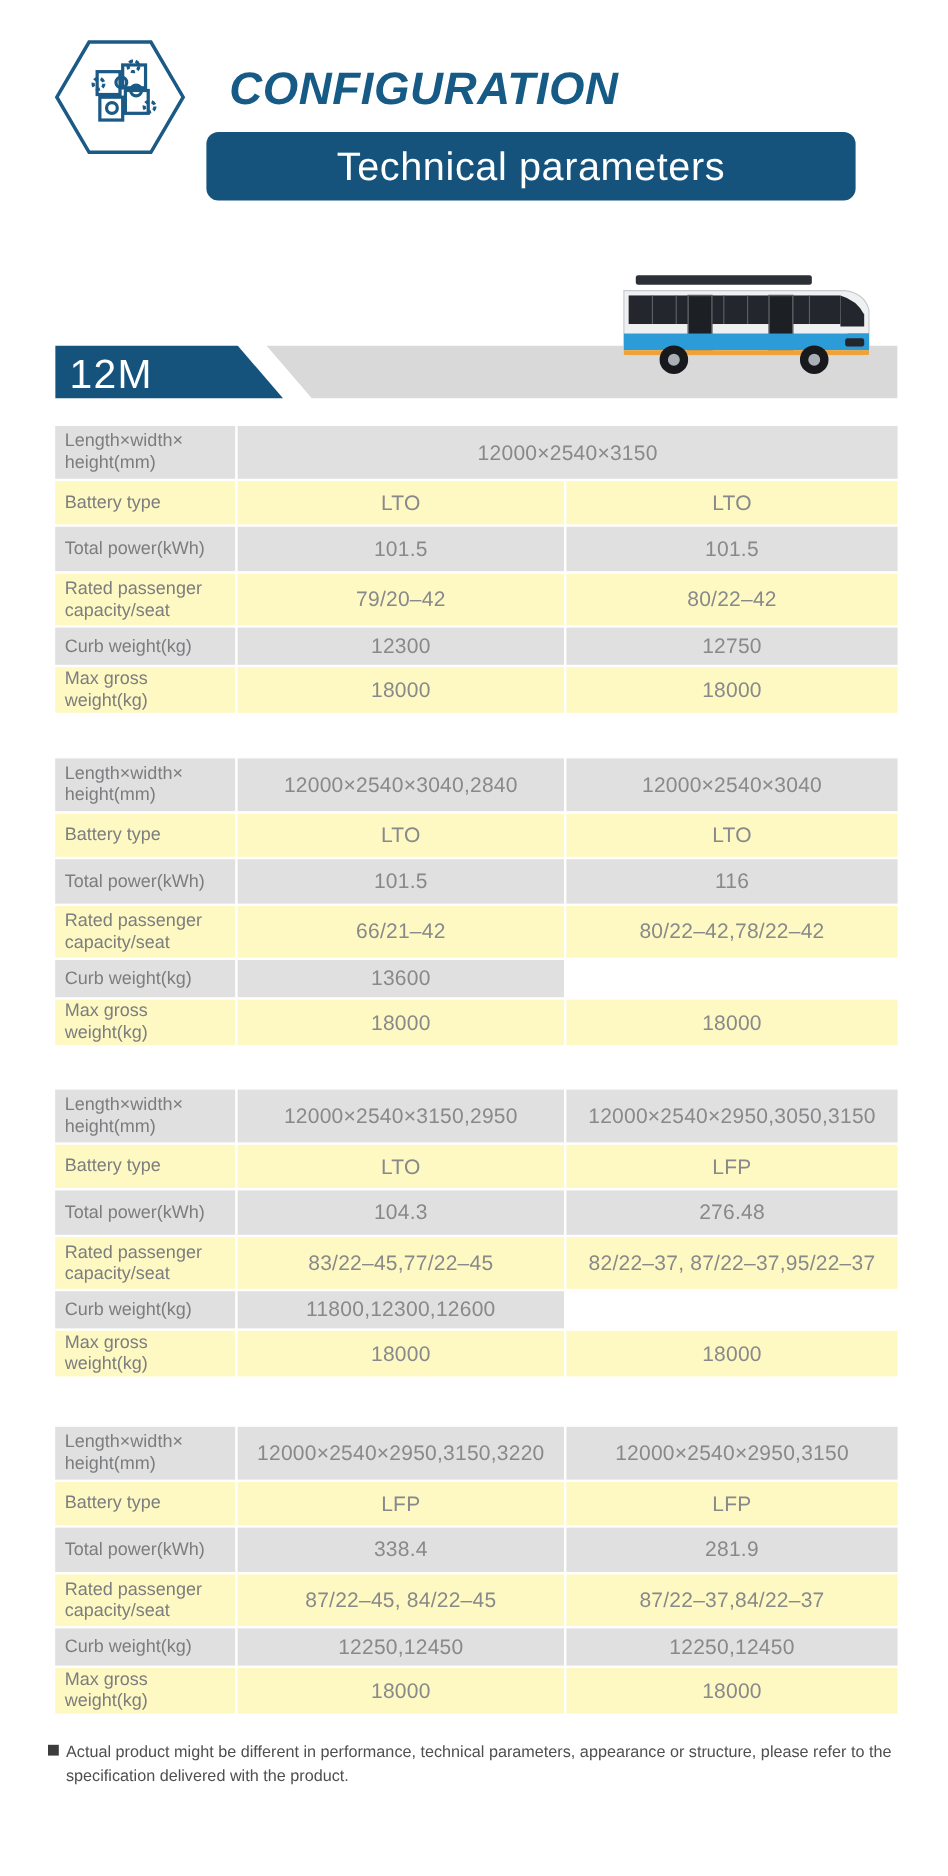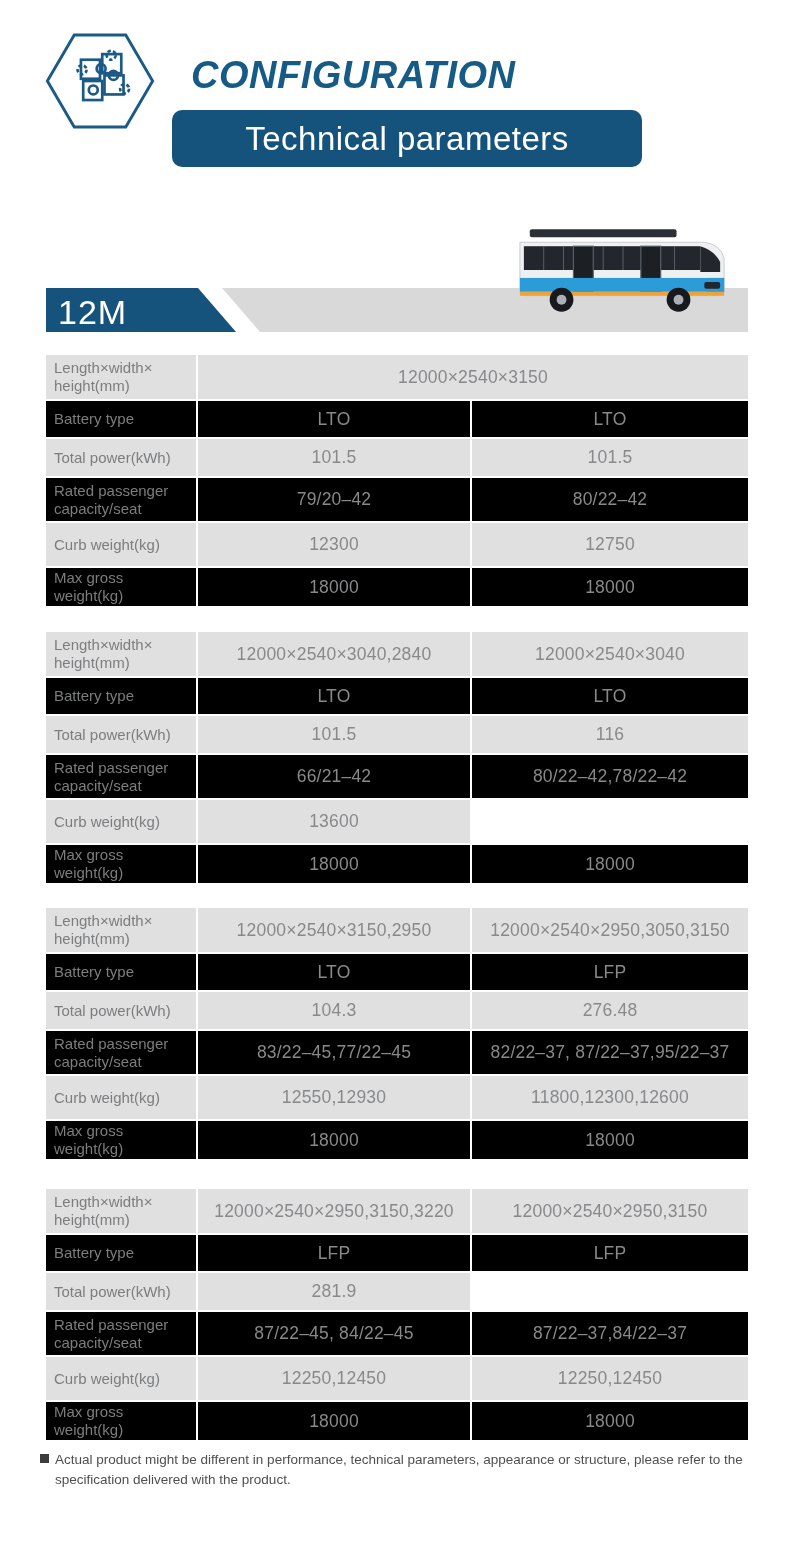--- a/index.html
+++ b/index.html
@@ -10,40 +10,40 @@
     overflow:hidden; margin:0 auto;
   }
   
   .hex-icon { position:absolute; left:44px; top:24px; width:112px; height:114px; }
   .main-title {
     position:absolute; left:178px; top:54px;
     font-size:38px; font-weight:bold; font-style:italic;
     color:#165a86; letter-spacing:0.5px;margin-left:13px;
   }
   .subtitle-banner {
-    position:absolute; left:172px; top:110px; width:470px; height:57px;
+    position:absolute; left:172px; top:110px; width:541px; height:57px;
     background:#15537c; border-radius:10px;
     display:flex; align-items:center; justify-content:center;
   }
   .subtitle-banner span { color:#ffffff; font-size:33px; letter-spacing:0.5px; }
   
   .band-svg { position:absolute; left:46px; top:288px; width:702px; height:44px; }
   .model-label {
     position:absolute; left:58px; top:288px; height:48px; display:flex; align-items:center;
     color:#ffffff; font-size:34px; letter-spacing:1px; z-index:3;
   }
   .bus-svg { position:absolute; left:510px; top:220px; width:228px; height:102px; z-index:2; }
   
   .spec-table { position:absolute; left:46px; width:702px; display:flex; flex-direction:column; row-gap:2px; }
   .t1 { top:355px; } .t2 { top:632px; } .t3 { top:908px; } .t4 { top:1189px; }
   .trow { display:grid; grid-template-columns:150px 272px 276px; column-gap:2px;border-radius:18px; }
   .trow.dark  .cell { background:#e0e0e1; }
-  .trow.light .cell { background:#000000; }
+  .trow.light .cell { background:#fef9c3; }
   .r0 .cell { height:44px; } .r1 .cell { height:36px; } .r2 .cell { height:37px; }
-  .r3 .cell { height:43px; } .r4 .cell { height:43px; } .r5 .cell { height:38px; }
+  .r3 .cell { height:43px; } .r4 .cell { height:31px; } .r5 .cell { height:38px; }
   .cell { display:flex; align-items:center; justify-content:center; }
   .cell.label {
     justify-content:flex-start; padding-left:8px; padding-right:4px;
     font-size:15px; color:#7c7d7f; line-height:1.18;
   }
   .cell.value { font-size:17.5px; color:#88898b; letter-spacing:0.2px; }
   .cell.merged { grid-column:2 / 4; }
   
   .footnote {
     position:absolute; left:40px; top:1450px; width:726px;
@@ -188,21 +188,20 @@
       <div class="cell value">104.3</div>
       <div class="cell value">276.48</div>
     </div>
     <div class="trow r3 light">
       <div class="cell label">Rated passenger capacity/seat</div>
       <div class="cell value">83/22–45,77/22–45</div>
       <div class="cell value">82/22–37, 87/22–37,95/22–37</div>
     </div>
     <div class="trow r4 dark">
       <div class="cell label">Curb weight(kg)</div>
-      <div class="cell value">12550,12930</div>
       <div class="cell value">11800,12300,12600</div>
     </div>
     <div class="trow r5 light">
       <div class="cell label">Max gross weight(kg)</div>
       <div class="cell value">18000</div>
       <div class="cell value">18000</div>
     </div>
   </div>
 
   <div class="spec-table t4">
@@ -211,20 +210,21 @@
       <div class="cell value">12000×2540×2950,3150,3220</div>
       <div class="cell value">12000×2540×2950,3150</div>
     </div>
     <div class="trow r1 light">
       <div class="cell label">Battery type</div>
       <div class="cell value">LFP</div>
       <div class="cell value">LFP</div>
     </div>
     <div class="trow r2 dark">
       <div class="cell label">Total power(kWh)</div>
+      <div class="cell value">338.4</div>
       <div class="cell value">281.9</div>
     </div>
     <div class="trow r3 light">
       <div class="cell label">Rated passenger capacity/seat</div>
       <div class="cell value">87/22–45, 84/22–45</div>
       <div class="cell value">87/22–37,84/22–37</div>
     </div>
     <div class="trow r4 dark">
       <div class="cell label">Curb weight(kg)</div>
       <div class="cell value">12250,12450</div>

